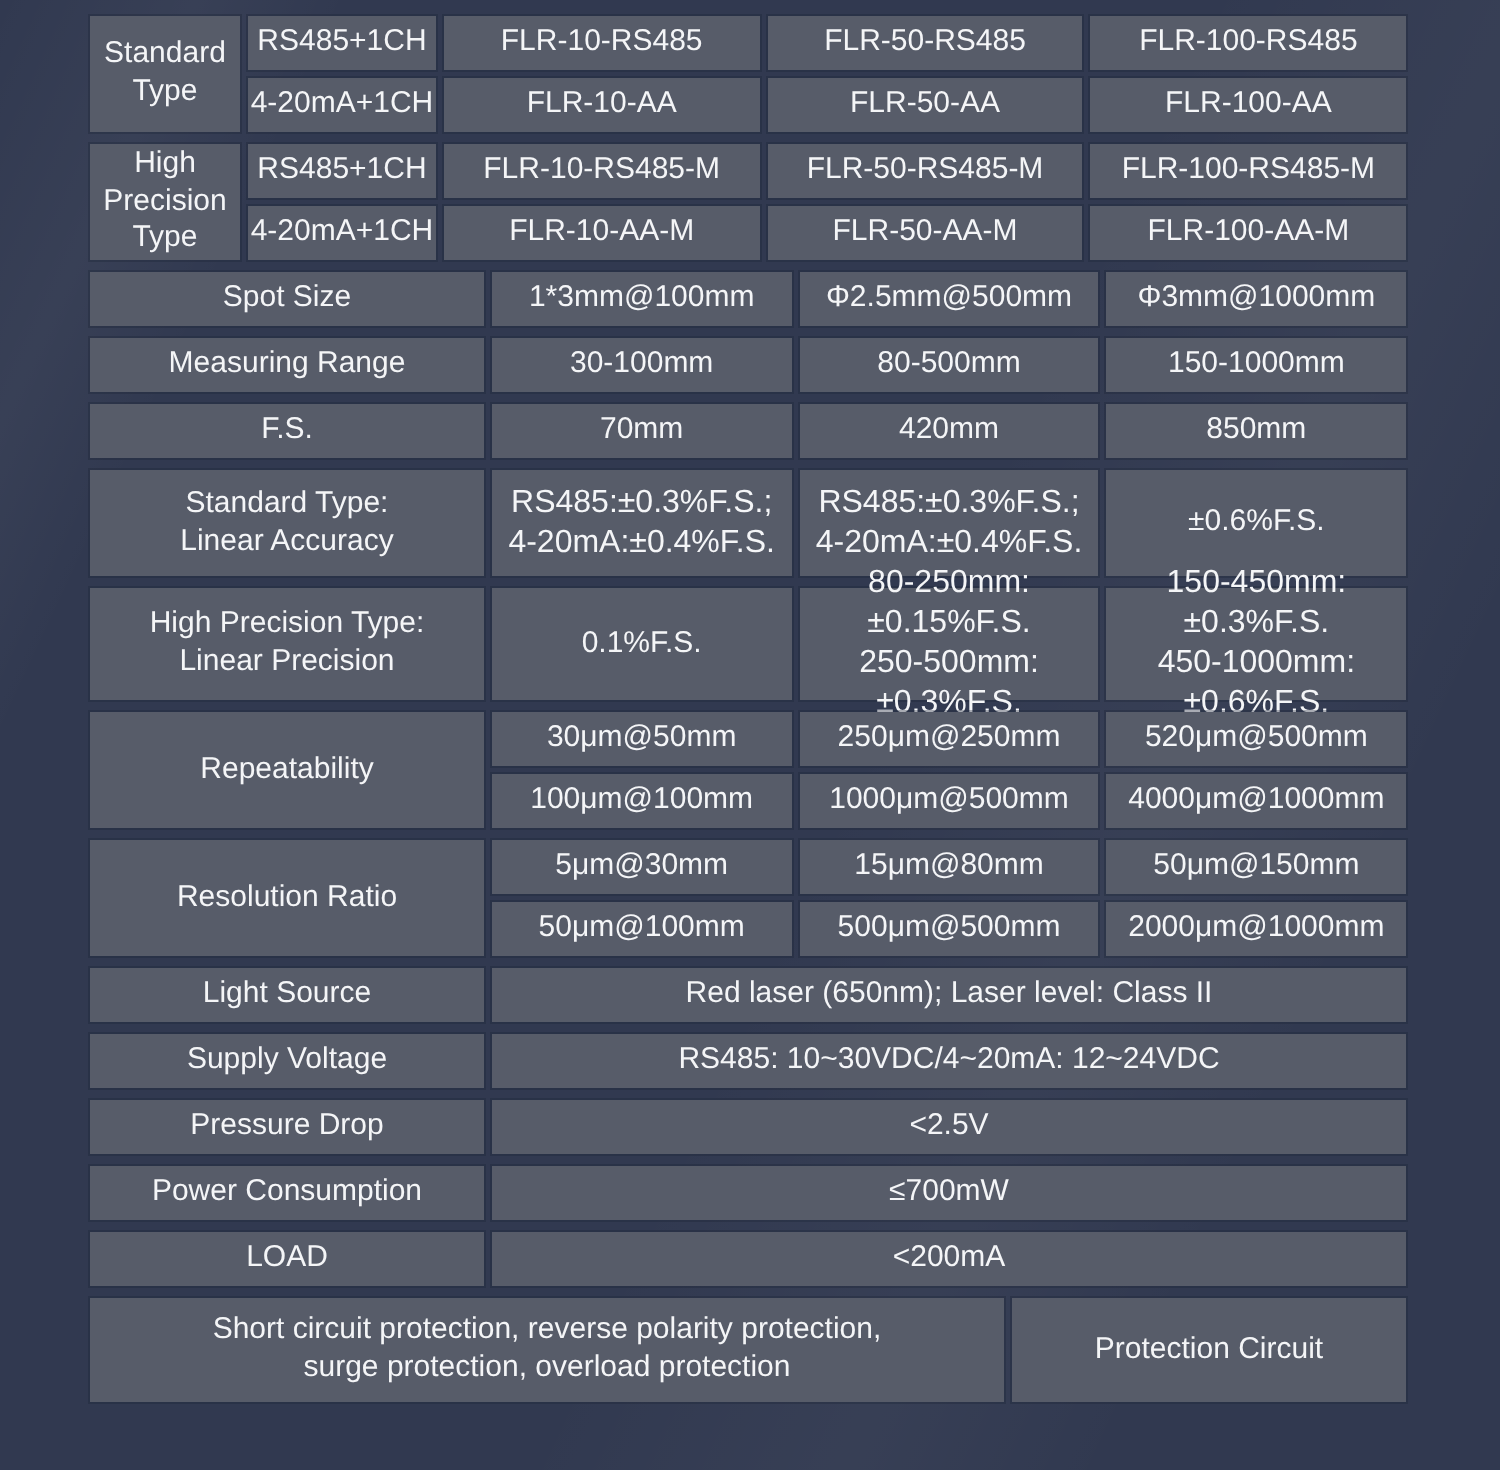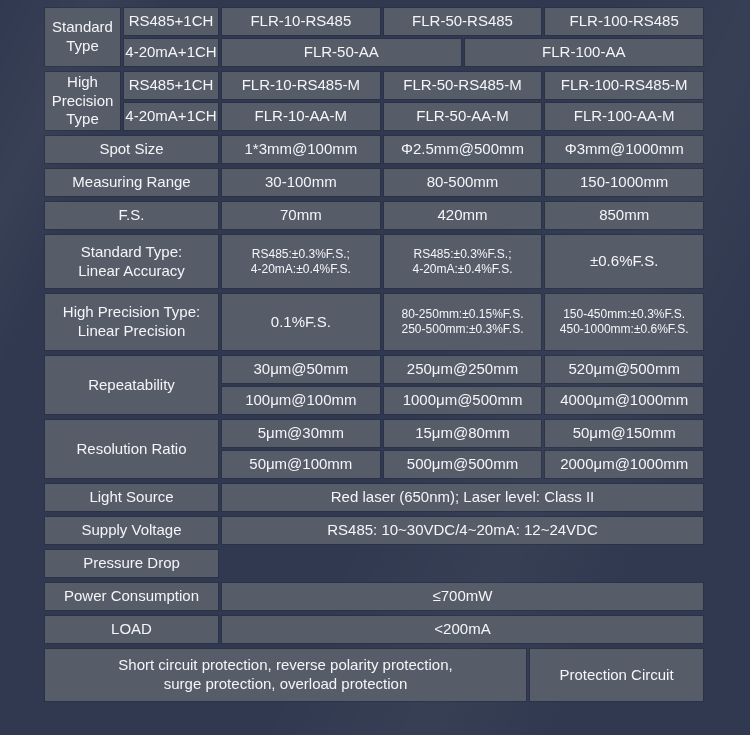--- a/index.html
+++ b/index.html
@@ -44,48 +44,49 @@
     line-height: 1.25;
     display: flex;
     align-items: center;
     justify-content: center;
     text-align: center;
     white-space: pre-line;
     box-shadow: 0 0 0 1px rgba(30,36,54,0.35);
   }
   .w-type  { width: 75px;  flex: none; }
   .w-iface { width: 94px;  flex: none; }
-  .w-label { width: 173px; flex: none; }
+  .w-label { width: 197px; flex: none; }
   .flex1   { flex: 1; }
   .h1 { height: 27px; }
   .row.h1 > .cell { height: 27px; }
   .h-acc  { height: 53px; }
   .h-prec { height: 56px; }
   .h-prot { height: 52px; }
-  .small  { font-size: 12px; }
+  .small  { font-size: 16px; }
   .top-align { align-items: flex-start; padding-top: 20px; }
 </style>
 </head>
 <body>
 
 <div class="page">
   <div class="spec-table">
 
     <div class="section">
       <div class="cell w-type">Standard
 Type</div>
       <div class="inner-col">
         <div class="row h1">
           <div class="cell w-iface">RS485+1CH</div>
           <div class="cell flex1">FLR-10-RS485</div>
           <div class="cell flex1">FLR-50-RS485</div>
           <div class="cell flex1">FLR-100-RS485</div>
         </div>
         <div class="row h1">
           <div class="cell w-iface">4-20mA+1CH</div>
+          <div class="cell flex1">FLR-10-AA</div>
           <div class="cell flex1">FLR-50-AA</div>
           <div class="cell flex1">FLR-100-AA</div>
         </div>
       </div>
     </div>
 
     <div class="section">
       <div class="cell w-type">High
 Precision
 Type</div>
@@ -183,20 +184,21 @@
       <div class="cell flex1">Red laser (650nm); Laser level: Class II</div>
     </div>
 
     <div class="row h1">
       <div class="cell w-label">Supply Voltage</div>
       <div class="cell flex1">RS485: 10~30VDC/4~20mA: 12~24VDC</div>
     </div>
 
     <div class="row h1">
       <div class="cell w-label">Pressure Drop</div>
+      <div class="cell flex1">&lt;2.5V</div>
     </div>
 
     <div class="row h1">
       <div class="cell w-label">Power Consumption</div>
       <div class="cell flex1">≤700mW</div>
     </div>
 
     <div class="row h1">
       <div class="cell w-label">LOAD</div>
       <div class="cell flex1">&lt;200mA</div>

